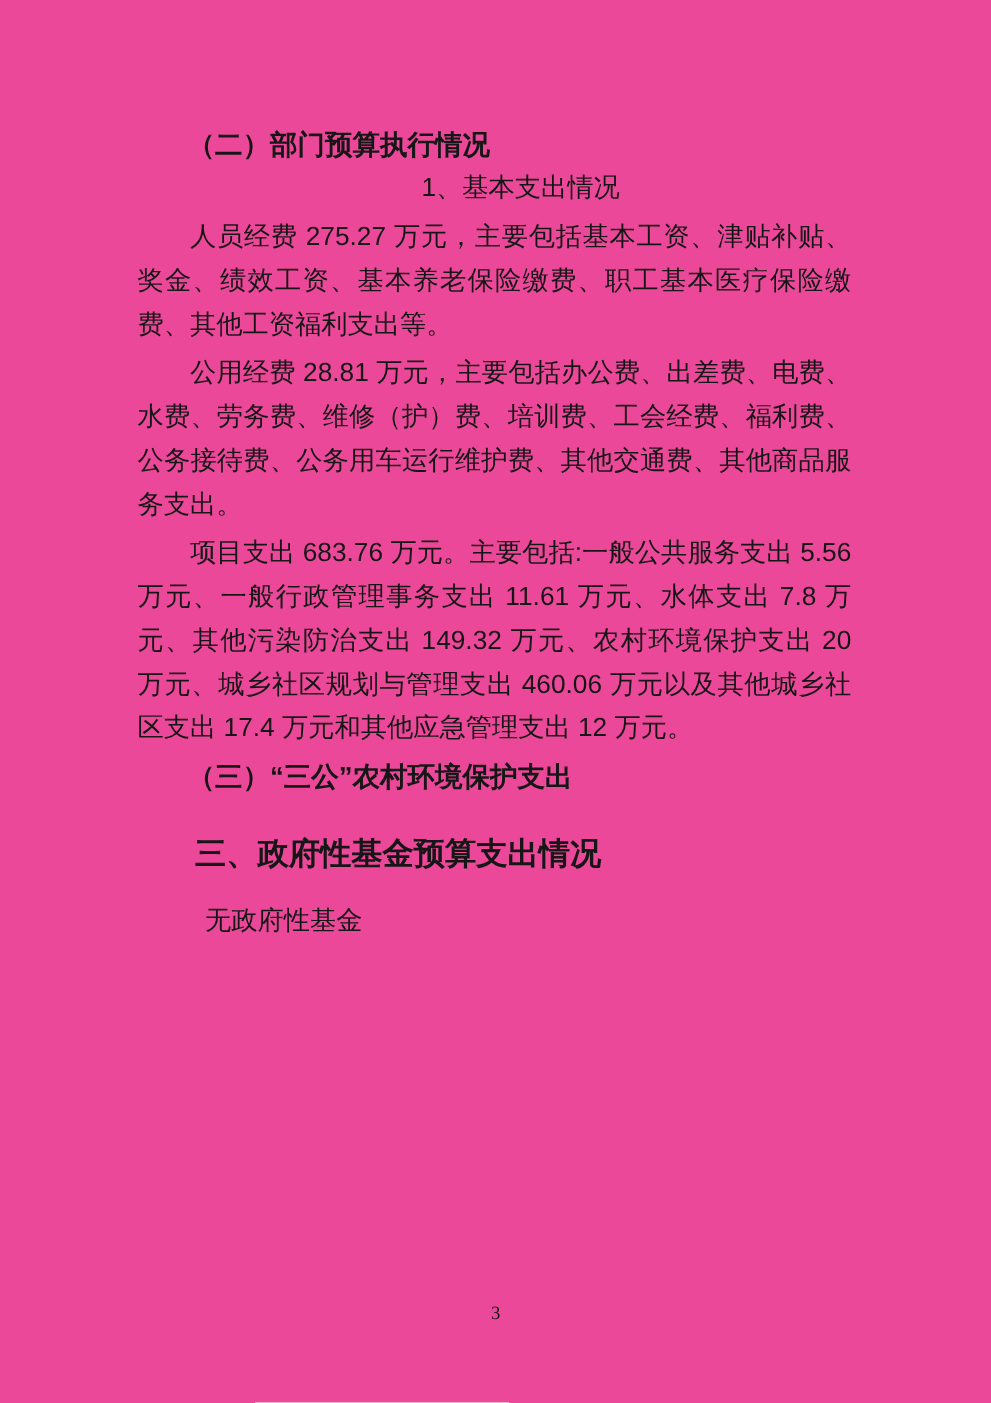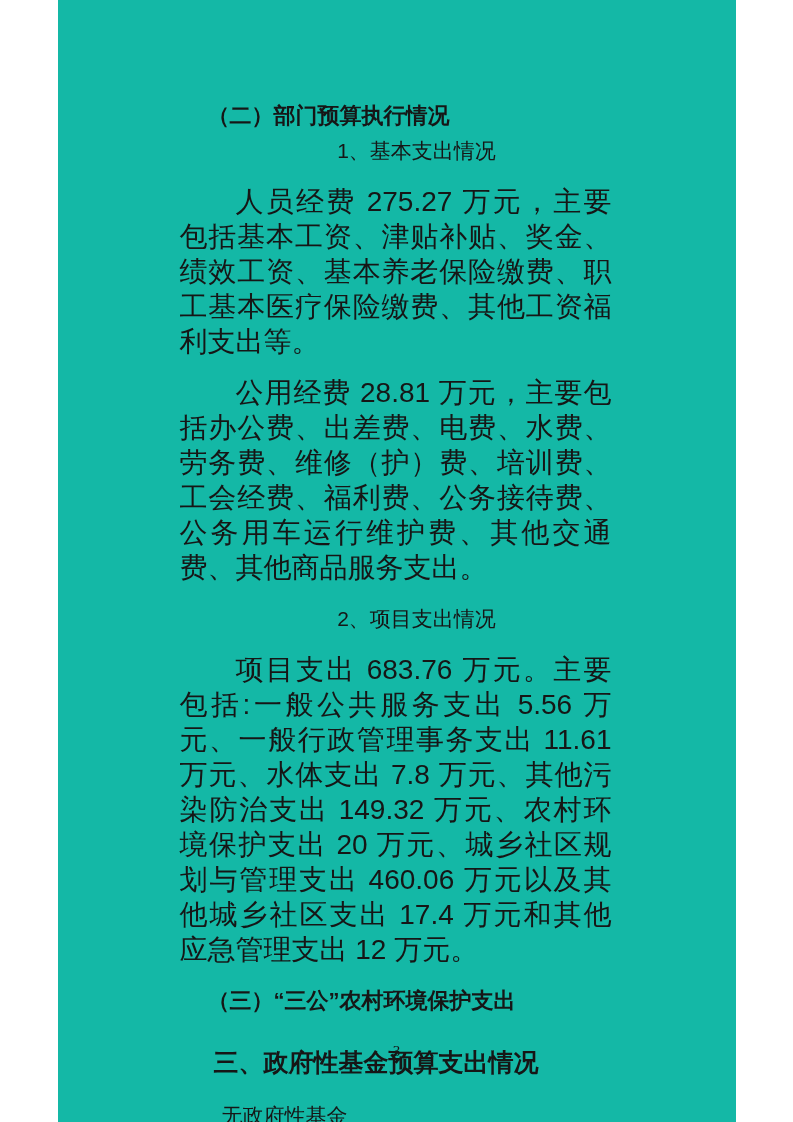--- a/index.html
+++ b/index.html
@@ -2,24 +2,24 @@
 <html lang="zh"><head>
 <meta charset="utf-8">
 <style>
   html, body {
     margin: 0;
     padding: 0;
     background: #ffffff;
   }
   .page {
     position: relative;
-    width: 678px;
+    width: 793px;
     height: 1122px;
     margin: 0 auto;
-    background: #14b8a6;
+    background: #ec4899;
     box-sizing: border-box;
     padding: 98px 108px 0 106px;
     font-family: "Liberation Sans", "DejaVu Sans", sans-serif;
     color: #161616;
     overflow: hidden;
   }
   .h2 {
     font-size: 22px;
     font-weight: bold;
     line-height: 35px;
@@ -27,25 +27,25 @@
     margin: 0;
   }
   .sub {
     font-size: 21px;
     line-height: 35px;
     text-indent: 2em;
     margin: 0;
     text-align: center;
   }
   .para {
-    font-size: 28px;
+    font-size: 21px;
     line-height: 35px;
     text-align: justify;
     text-indent: 2em;
-    margin: 16px;
+    margin: 4px;
   }
   .para-loose {
     line-height: 42px;
     margin-top: 8px;
   }
   .h1 {
     font-size: 25px;
     font-weight: bold;
     line-height: 40px;
     text-indent: 2em;
@@ -74,21 +74,20 @@
 <div class="page">
 
   <h3 class="h2">（二）部门预算执行情况</h3>
 
   <div class="sub">1、基本支出情况</div>
 
   <p class="para">人员经费 275.27 万元，主要包括基本工资、津贴补贴、奖金、绩效工资、基本养老保险缴费、职工基本医疗保险缴费、其他工资福利支出等。</p>
 
   <p class="para">公用经费 28.81 万元，主要包括办公费、出差费、电费、水费、劳务费、维修（护）费、培训费、工会经费、福利费、公务接待费、公务用车运行维护费、其他交通费、其他商品服务支出。</p>
 
-  <div class="sub">2、项目支出情况</div>
 
   <p class="para">项目支出 683.76 万元。主要包括:一般公共服务支出 5.56 万元、一般行政管理事务支出 11.61 万元、水体支出 7.8 万元、其他污染防治支出 149.32 万元、农村环境保护支出 20 万元、城乡社区规划与管理支出 460.06 万元以及其他城乡社区支出 17.4 万元和其他应急管理支出 12 万元。</p>
 
   <h3 class="h2">（三）“三公”农村环境保护支出</h3>
 
 
   <h2 class="h1">三、政府性基金预算支出情况</h2>
 
   <p class="last-para">无政府性基金</p>
 

